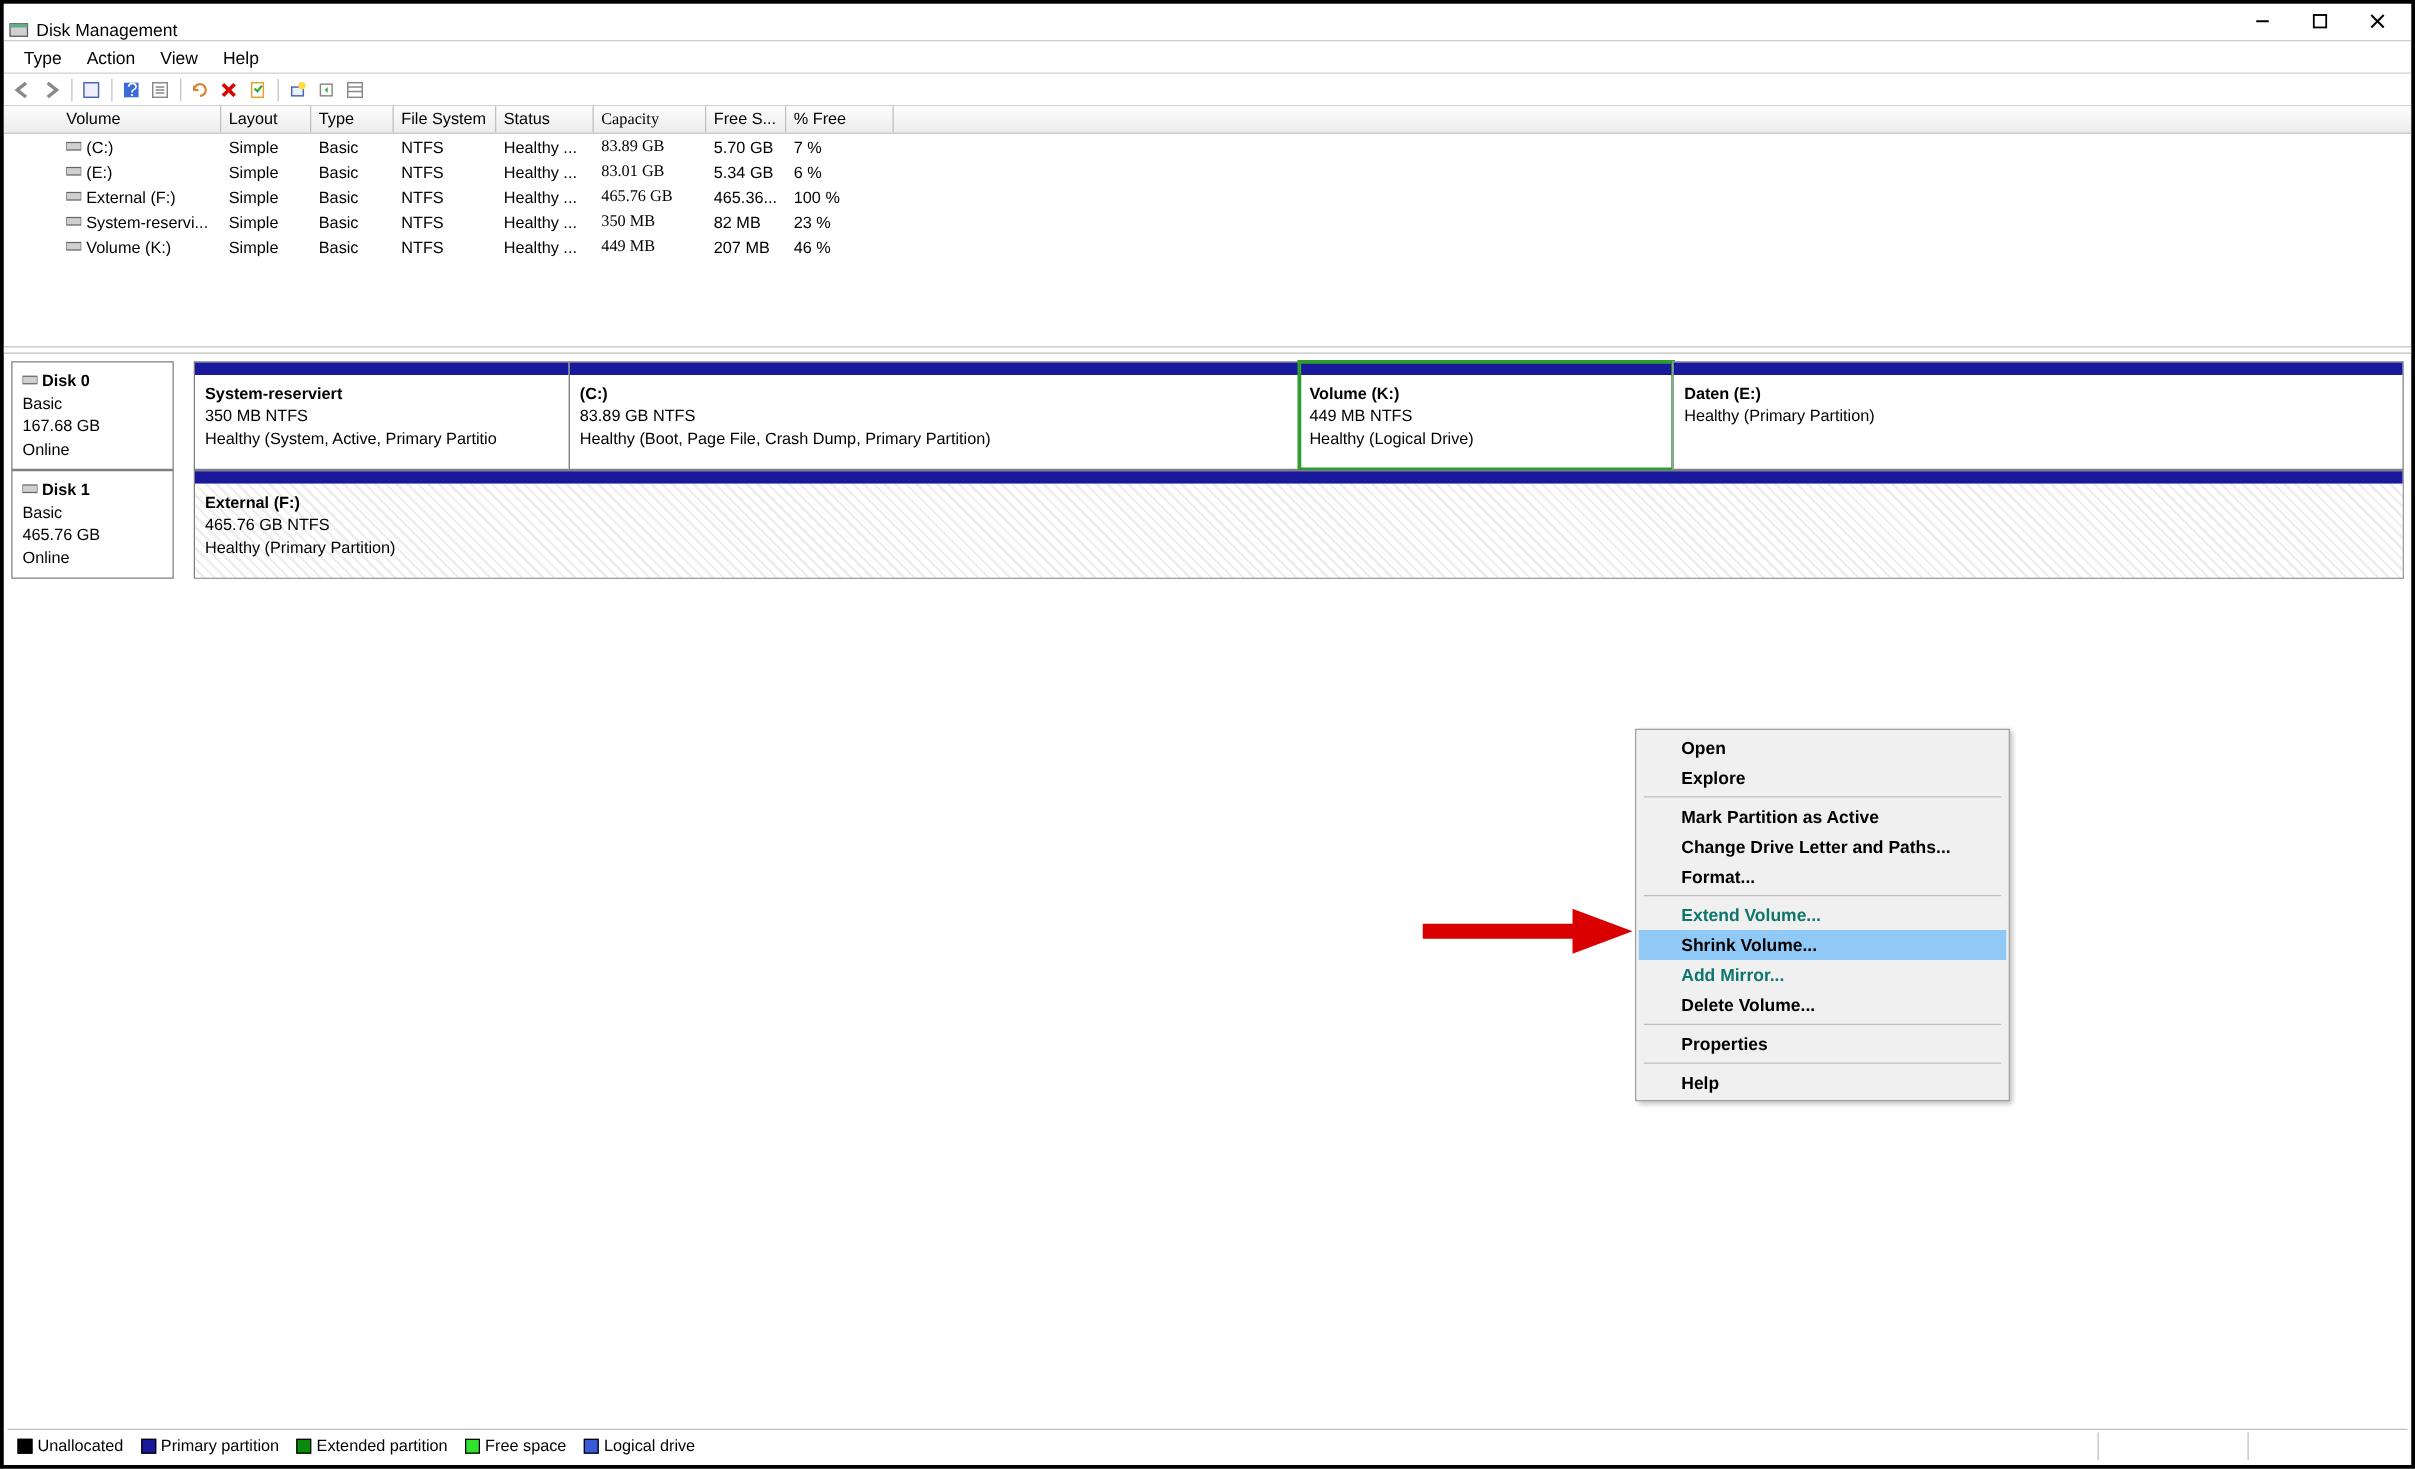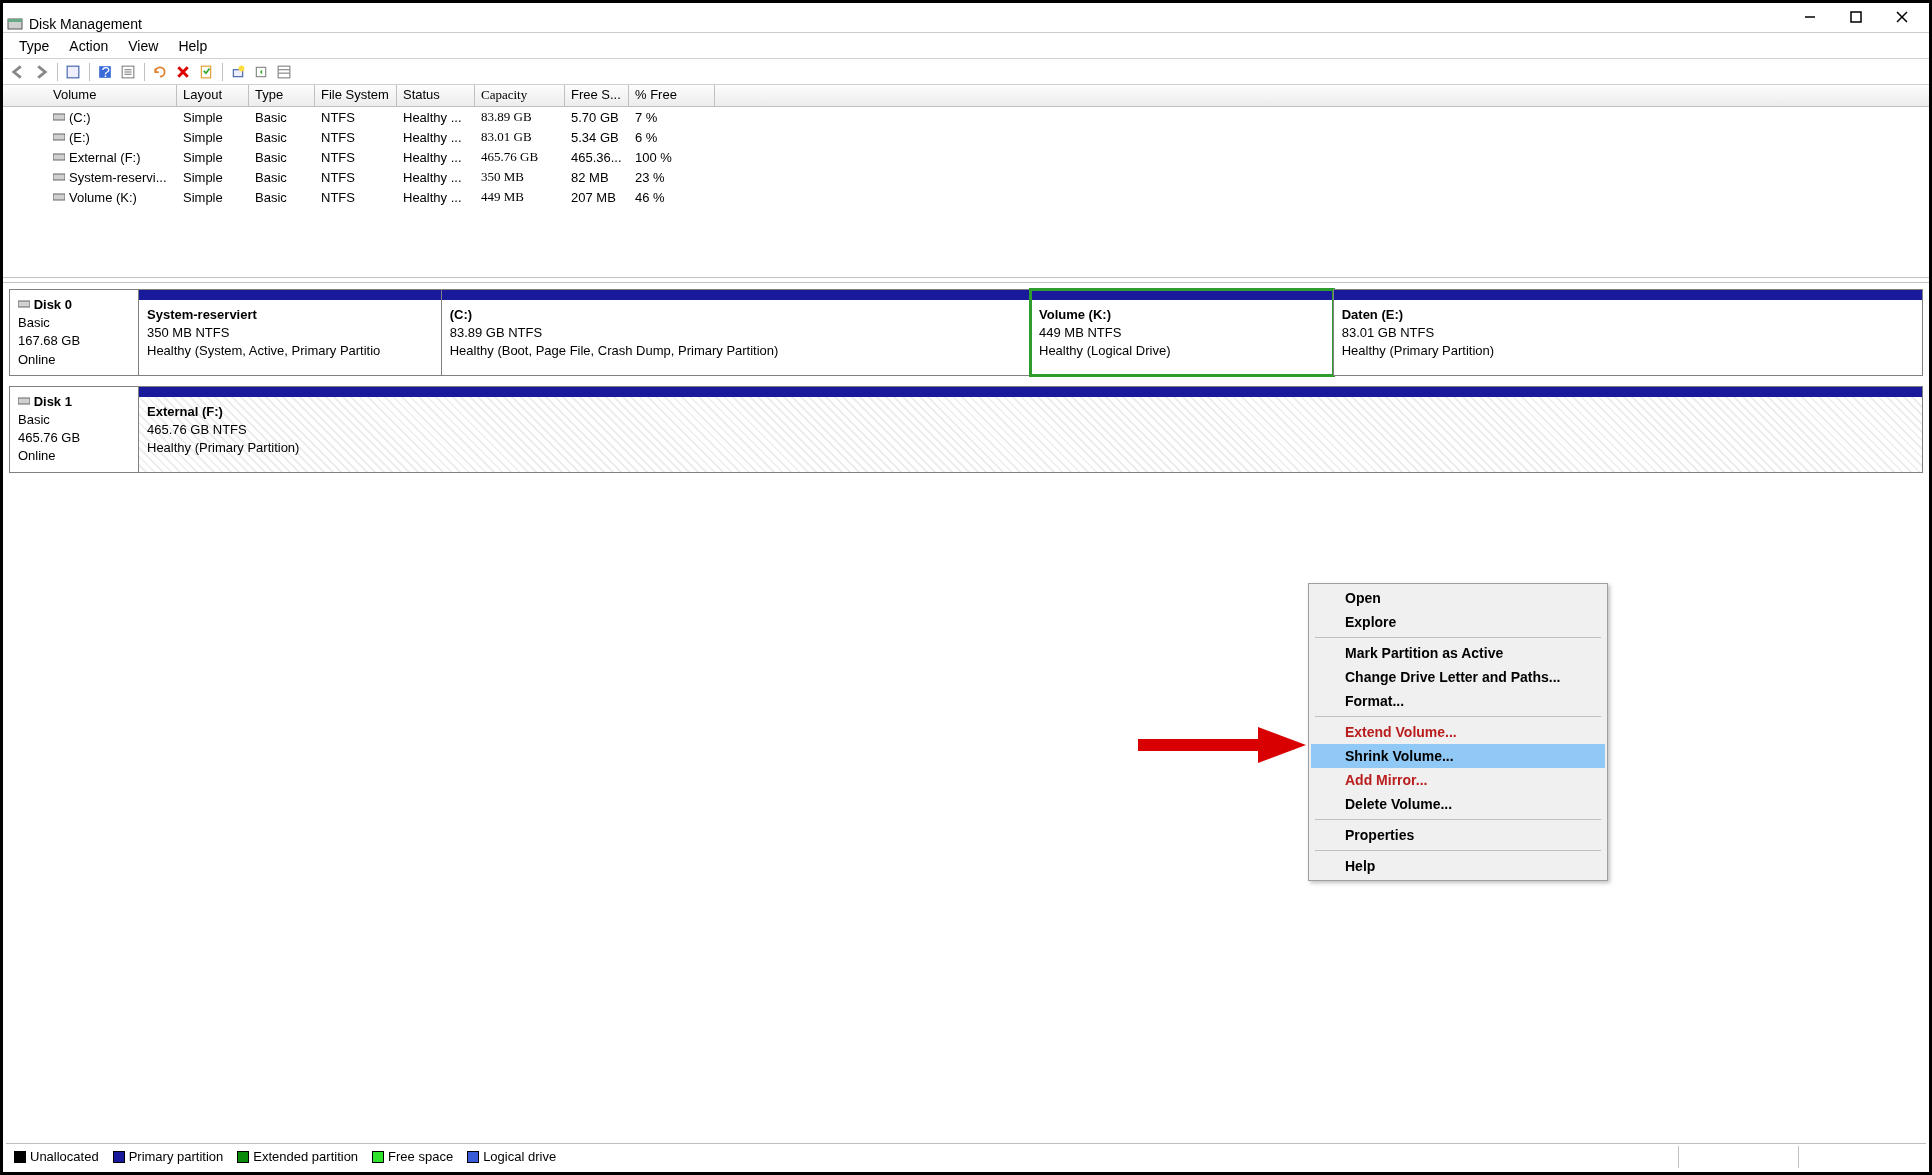--- a/index.html
+++ b/index.html
@@ -31,35 +31,35 @@
 .listbody .row .vicon { width:12px; height:10px; display:inline-block; margin-right:4px; }
 
 
 .c0{width:130px;margin-left:44px;} .c1{width:72px;} .c2{width:66px;} .c3{width:82px;} .c4{width:78px;} .c5{width:90px;font-family:Liberation Serif, serif;} .c6{width:64px;} .c7{width:86px;}
 
 
 .divider { height:6px; background:#fff; border-top:1px solid #c0c0c0; border-bottom:1px solid #c0c0c0; }
 
 
 .graphpane { padding: 6px; }
-.diskrow { display:flex; margin-bottom:10px; }
+.diskrow { display:flex; margin-bottom:0;gap:17px; }
 .disklabel { width:130px; border:1px solid #808080; padding:6px 8px; font-size:13px; line-height:1.4; background:#fff; }
 .disklabel .dname { font-weight:bold; }
 .diskparts { flex:1; display:flex; }
 .part { border:1px solid #808080; margin-left:-1px; display:flex; flex-direction:column; background:#fff; }
 .part .cap { height:10px; background:#19199c; }
 .part .body { padding:6px 8px; font-size:13px; line-height:1.4; flex:1; }
 .part .pname { font-weight:bold; }
 .part.selected { outline:3px solid #2e9d2e; outline-offset:-2px; }
 .hatched .body { background: repeating-linear-gradient(45deg,#fff,#fff 4px,#eee 4px,#eee 6px); }
 
 
 .ctxmenu { position:absolute; background:#f0f0f0; border:1px solid #a0a0a0; box-shadow:2px 2px 4px rgba(0,0,0,.25); padding:2px; width:300px;font-weight:bold; }
 .ctxmenu .mi { padding:4px 10px 4px 34px; font-size:14px; position:relative; }
-.ctxmenu .mi.disabled { color:#b91c1c; }
+.ctxmenu .mi.disabled { color:#0f766e; }
 .ctxmenu .mi.selected { background:#90c8f6; }
 .ctxmenu .msep { height:1px; background:#c0c0c0; margin:3px 4px; }
 
 
 .arrow { position:absolute; }
 
 
 .statusbar { position:absolute; bottom:3px; left:3px; right:3px; height:26px; border-top:1px solid #c0c0c0; display:flex; align-items:center; padding:0 8px; gap:26px; font-size:13px; background:#fff;}
 .statusbar .sw { width:12px; height:12px; display:inline-block; margin-right:4px; border:1px solid #000; }
 .statusbar .seg { display:flex; align-items:center; margin-right:14px; }
@@ -279,21 +279,20 @@
           <div class="body">
             <div class="pname">Volume  (K:)</div>
             <div>449 MB NTFS</div>
             <div>Healthy (Logical Drive)</div>
           </div>
         </div>
         <div class="part" style="flex: 390 1 0%;">
           <div class="cap"></div>
           <div class="body">
             <div class="pname">Daten  (E:)</div>
-            <div>83.01 GB NTFS</div>
             <div>Healthy (Primary Partition)</div>
           </div>
         </div>
       </div>
     </div>
     <div class="diskrow">
       <div class="disklabel"><span style="display:inline-block;width:12px;height:10px;"><svg width="12" height="10">
             <rect x="0" y="2" width="12" height="6" fill="#d0d0d0" stroke="#666"></rect>
           </svg></span> <span class="dname">Disk 1</span><br>Basic<br>465.76 GB<br>Online</div>
       <div class="diskparts">

